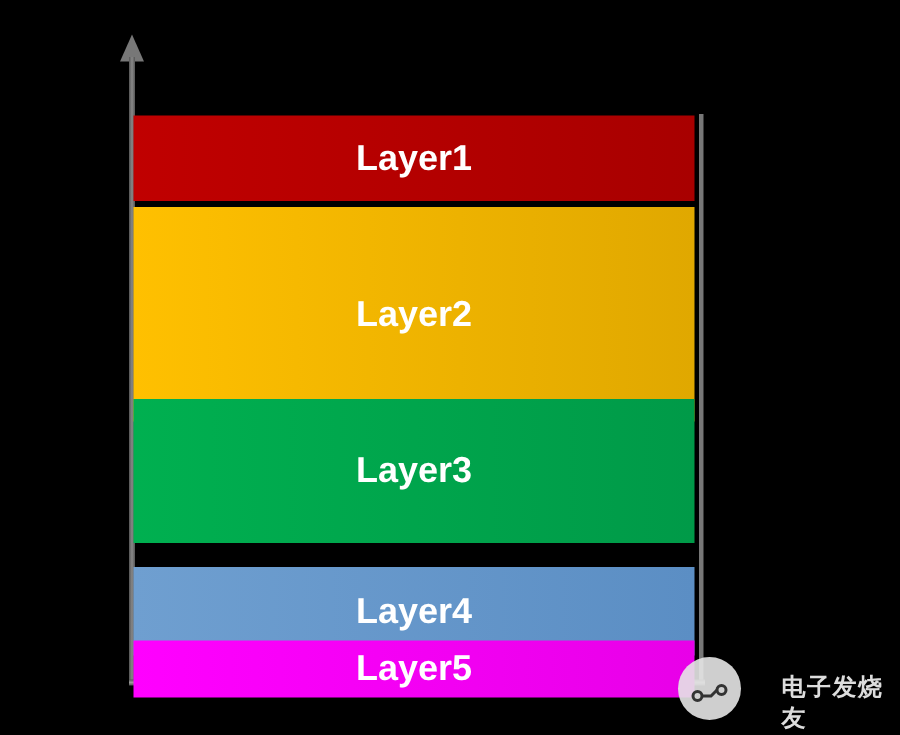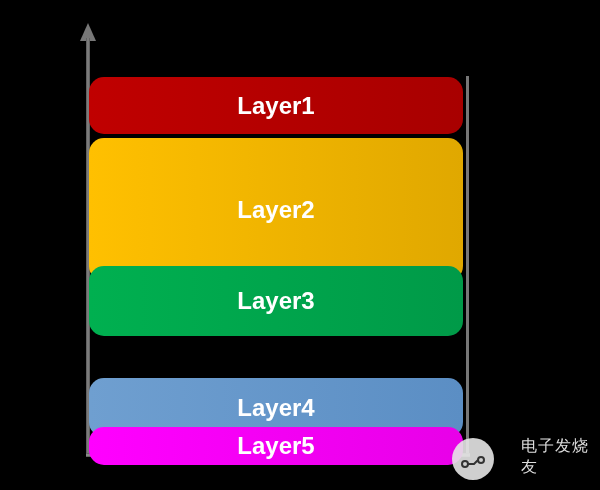--- a/index.html
+++ b/index.html
@@ -8,43 +8,43 @@
     .axis-y { position: absolute; left: 86px; top: 38px; width: 4px; height: 416px;
               background: linear-gradient(90deg,#555,#888,#555); }
     .arrow-head { position: absolute; left: 80px; top: 23px; width: 0; height: 0;
                   border-left: 8px solid transparent; border-right: 8px solid transparent;
                   border-bottom: 18px solid #777; }
     .axis-x { position: absolute; left: 86px; top: 453px; width: 384px; height: 4px;
               background: linear-gradient(180deg,#555,#999,#555); }
     .right-line { position: absolute; left: 466px; top: 76px; width: 3px; height: 380px; background: #777; }
     .layer { position: absolute; left: 89px; width: 374px; display: flex; align-items: center;
              justify-content: center; color: #fff; font-weight: bold; font-size: 24px;
-             box-sizing: border-box; border-radius: 15px; }
+             box-sizing: border-box; }
     .watermark { position: absolute; left: 452px; top: 432px; width: 148px; height: 58px; }
     .wm-logo { position: absolute; left: 0; top: 6px; width: 42px; height: 42px; border-radius: 50%;
                background: rgba(230,230,230,0.9); }
-    .wm-title { position: absolute; left: 46px; top: 4px; color: #ddd; font-size: 16px; font-weight: normal; letter-spacing: 1px; padding-left: 23px; }
+    .wm-title { position: absolute; left: 46px; top: 16px; color: #ddd; font-size: 16px; font-weight: bold; letter-spacing: 1px; padding-left: 23px; }
     .wm-url { position: absolute; left: 46px; top: 34px; color: #ddd; font-size: 12px; }
   </style>
 </head>
 <body>
 
 <div>
   <div class="arrow-head"></div>
   <div class="axis-y"></div>
   <div class="right-line"></div>
   <div class="axis-x"></div>
 
   <div class="layer" id="l0" style="top: 77px; height: 57px; background: linear-gradient(90deg, rgb(192, 0, 0), rgb(168, 0, 0));">
       <span>Layer1</span>
     </div>
   <div class="layer" id="l1" style="top: 138px; height: 143px; background: linear-gradient(90deg, rgb(255, 192, 0), rgb(224, 168, 0));">
       <span>Layer2</span>
     </div>
-  <div class="layer" id="l2" style="top: 266px; height: 70px; background: linear-gradient(90deg, rgb(0, 176, 80), rgb(0, 154, 72));">
+  <div class="layer" id="l2" style="top: 266px; height: 96px; background: linear-gradient(90deg, rgb(0, 176, 80), rgb(0, 154, 72));">
       <span>Layer3</span>
     </div>
   <div class="layer" id="l3" style="top: 350px; height: 59px; background: linear-gradient(90deg, rgb(111, 159, 208), rgb(91, 142, 196)); margin-top: 28px;">
       <span>Layer4</span>
     </div>
   <div class="layer" id="l4" style="top: 413px; height: 38px; background: linear-gradient(90deg, rgb(255, 0, 255), rgb(232, 0, 232)); margin-top: 14px;">
       <span>Layer5</span>
     </div>
 </div>
 

